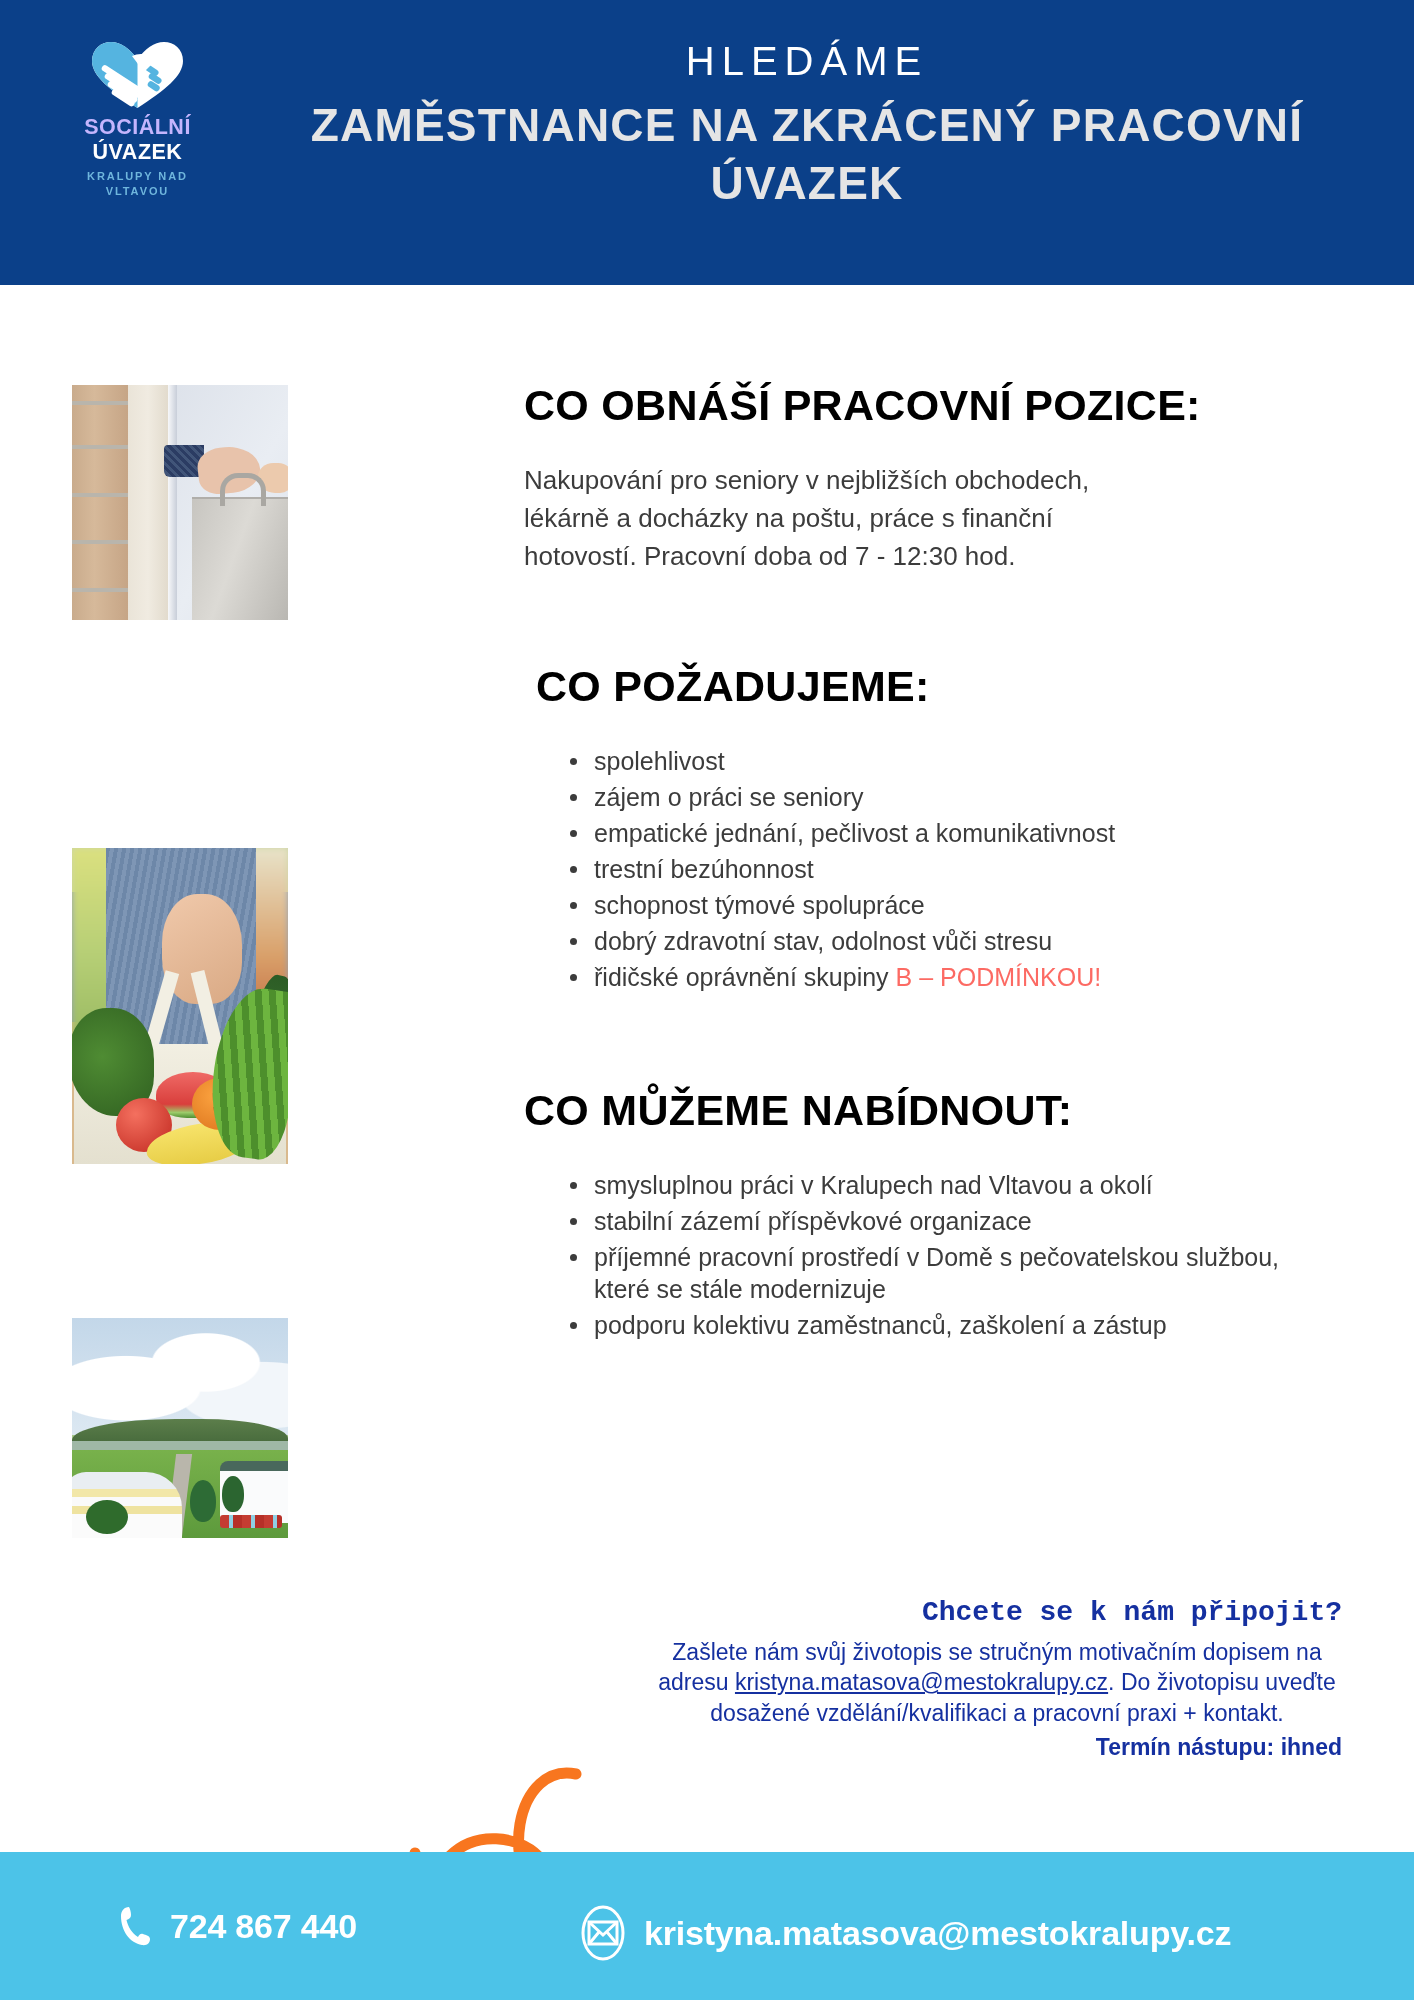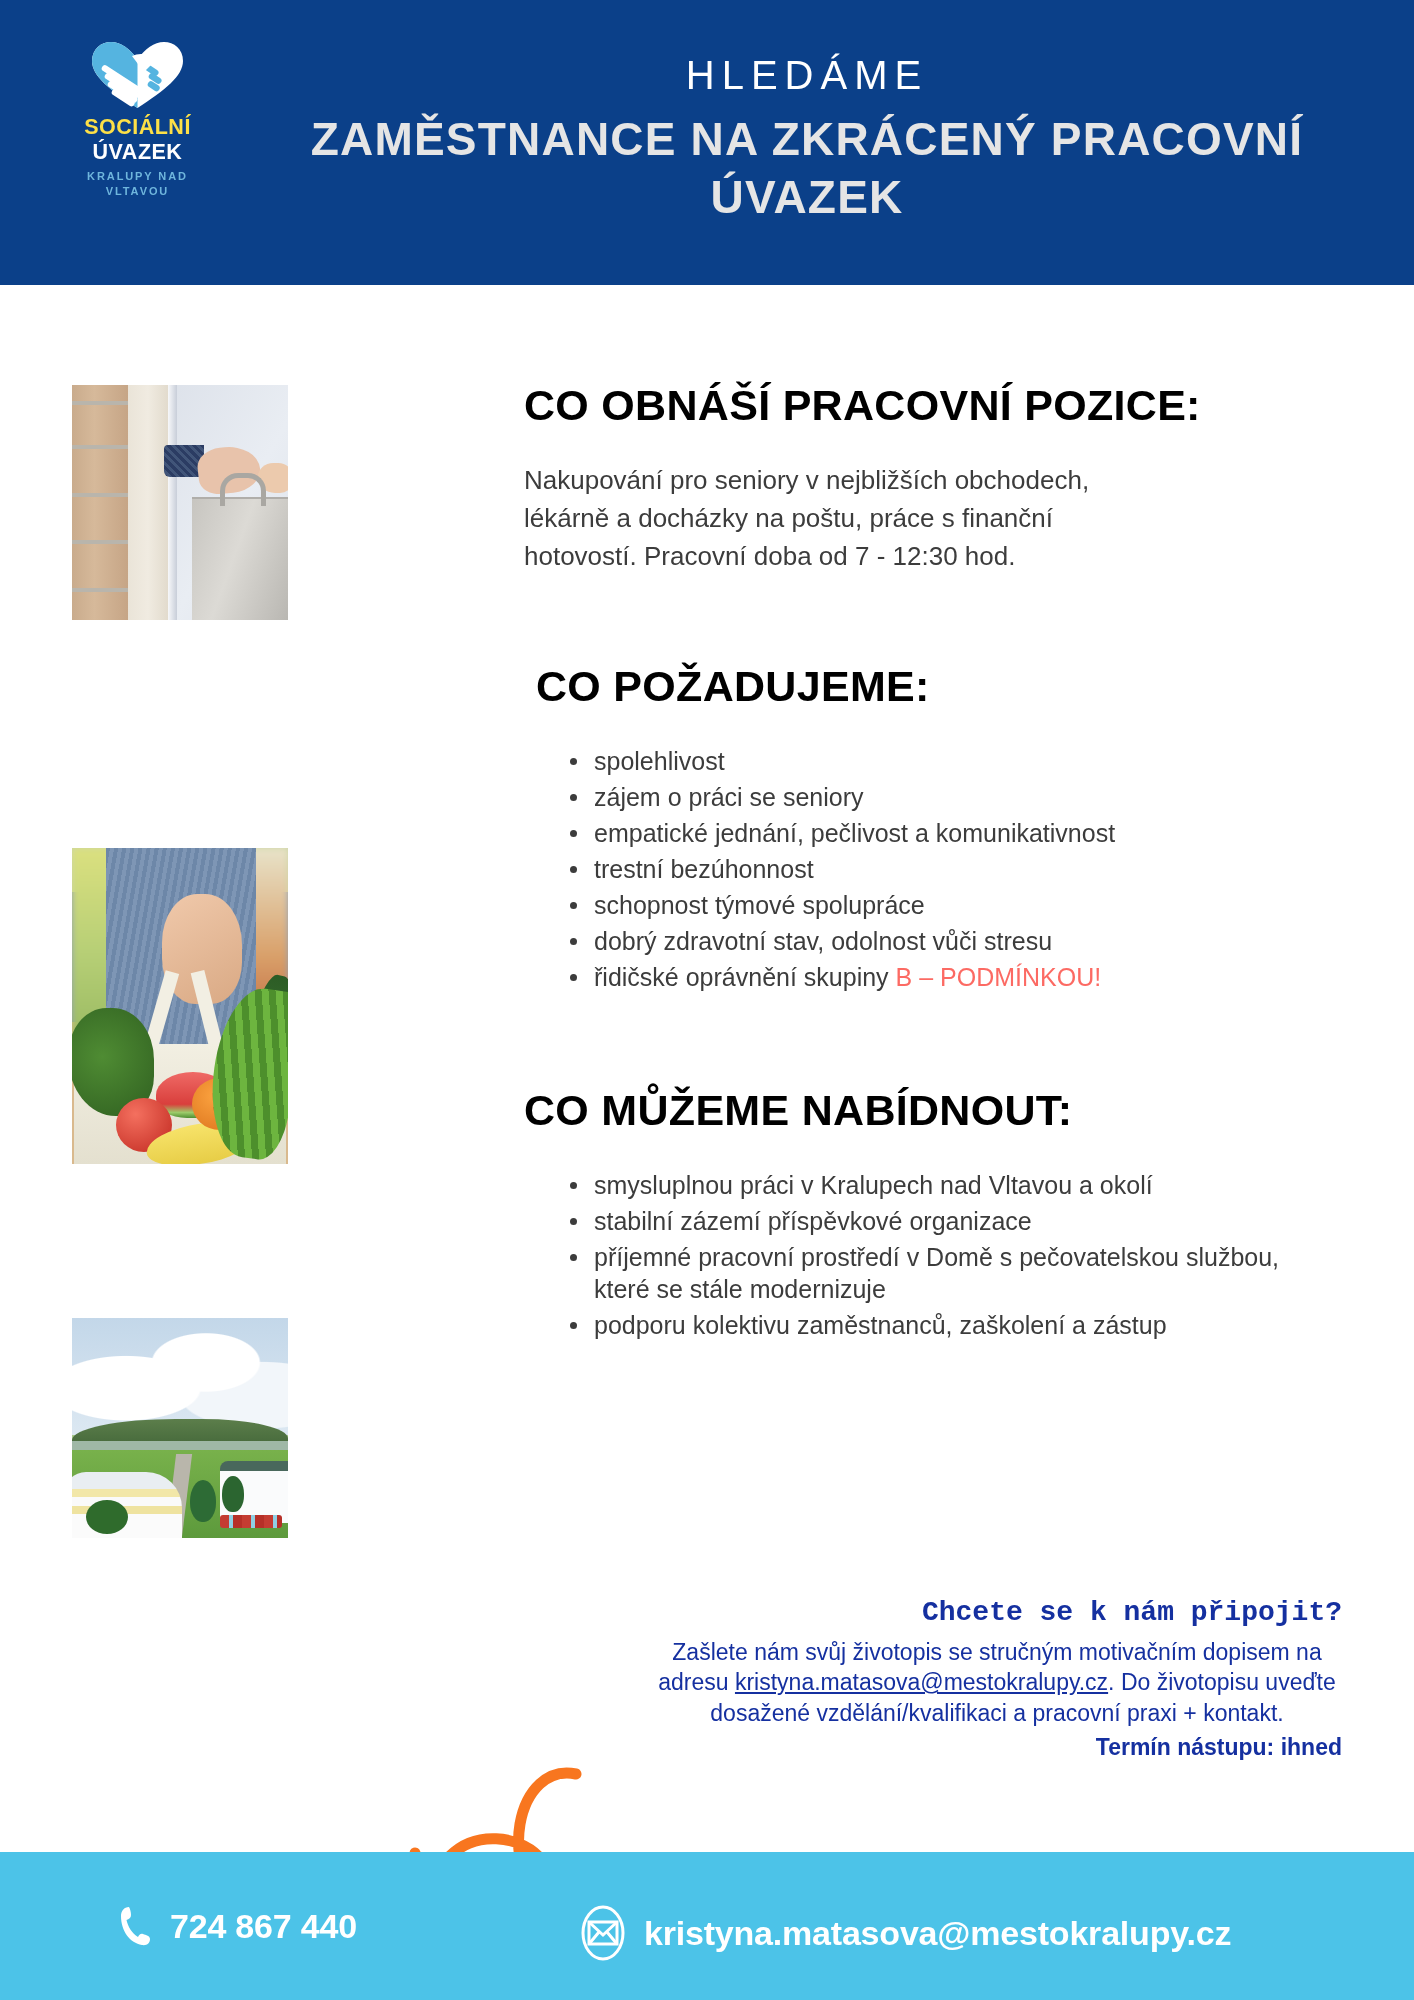--- a/index.html
+++ b/index.html
@@ -30,21 +30,21 @@
 
   #logo-block {
     position: absolute;
     left: 70px;
     top: 38px;
     width: 135px;
     text-align: center;
   }
   #logo-mark { width: 135px; height: 72px; display: block; }
   #logo-line1 {
-    color: #fde047;
+    color: #c4b5fd;
     font-size: 21.5px;
     font-weight: bold;
     letter-spacing: 0.5px;
     line-height: 1.1;
     margin-top: 6px;
   }
   #logo-line2 {
     color: #ffffff;
     font-size: 21.5px;
     font-weight: bold;
@@ -57,21 +57,21 @@
     font-weight: bold;
     letter-spacing: 1.9px;
     line-height: 1.35;
     margin-top: 5px;
   }
 
   #header-titles {
     position: absolute;
     left: 240px;
     right: 40px;
-    top: 52px;
+    top: 38px;
     text-align: center;
   }
   #hl-kicker {
     color: #ffffff;
     font-size: 40px;
     font-weight: normal;
     letter-spacing: 7px;
     line-height: 1.15;
   }
   #hl-main {

